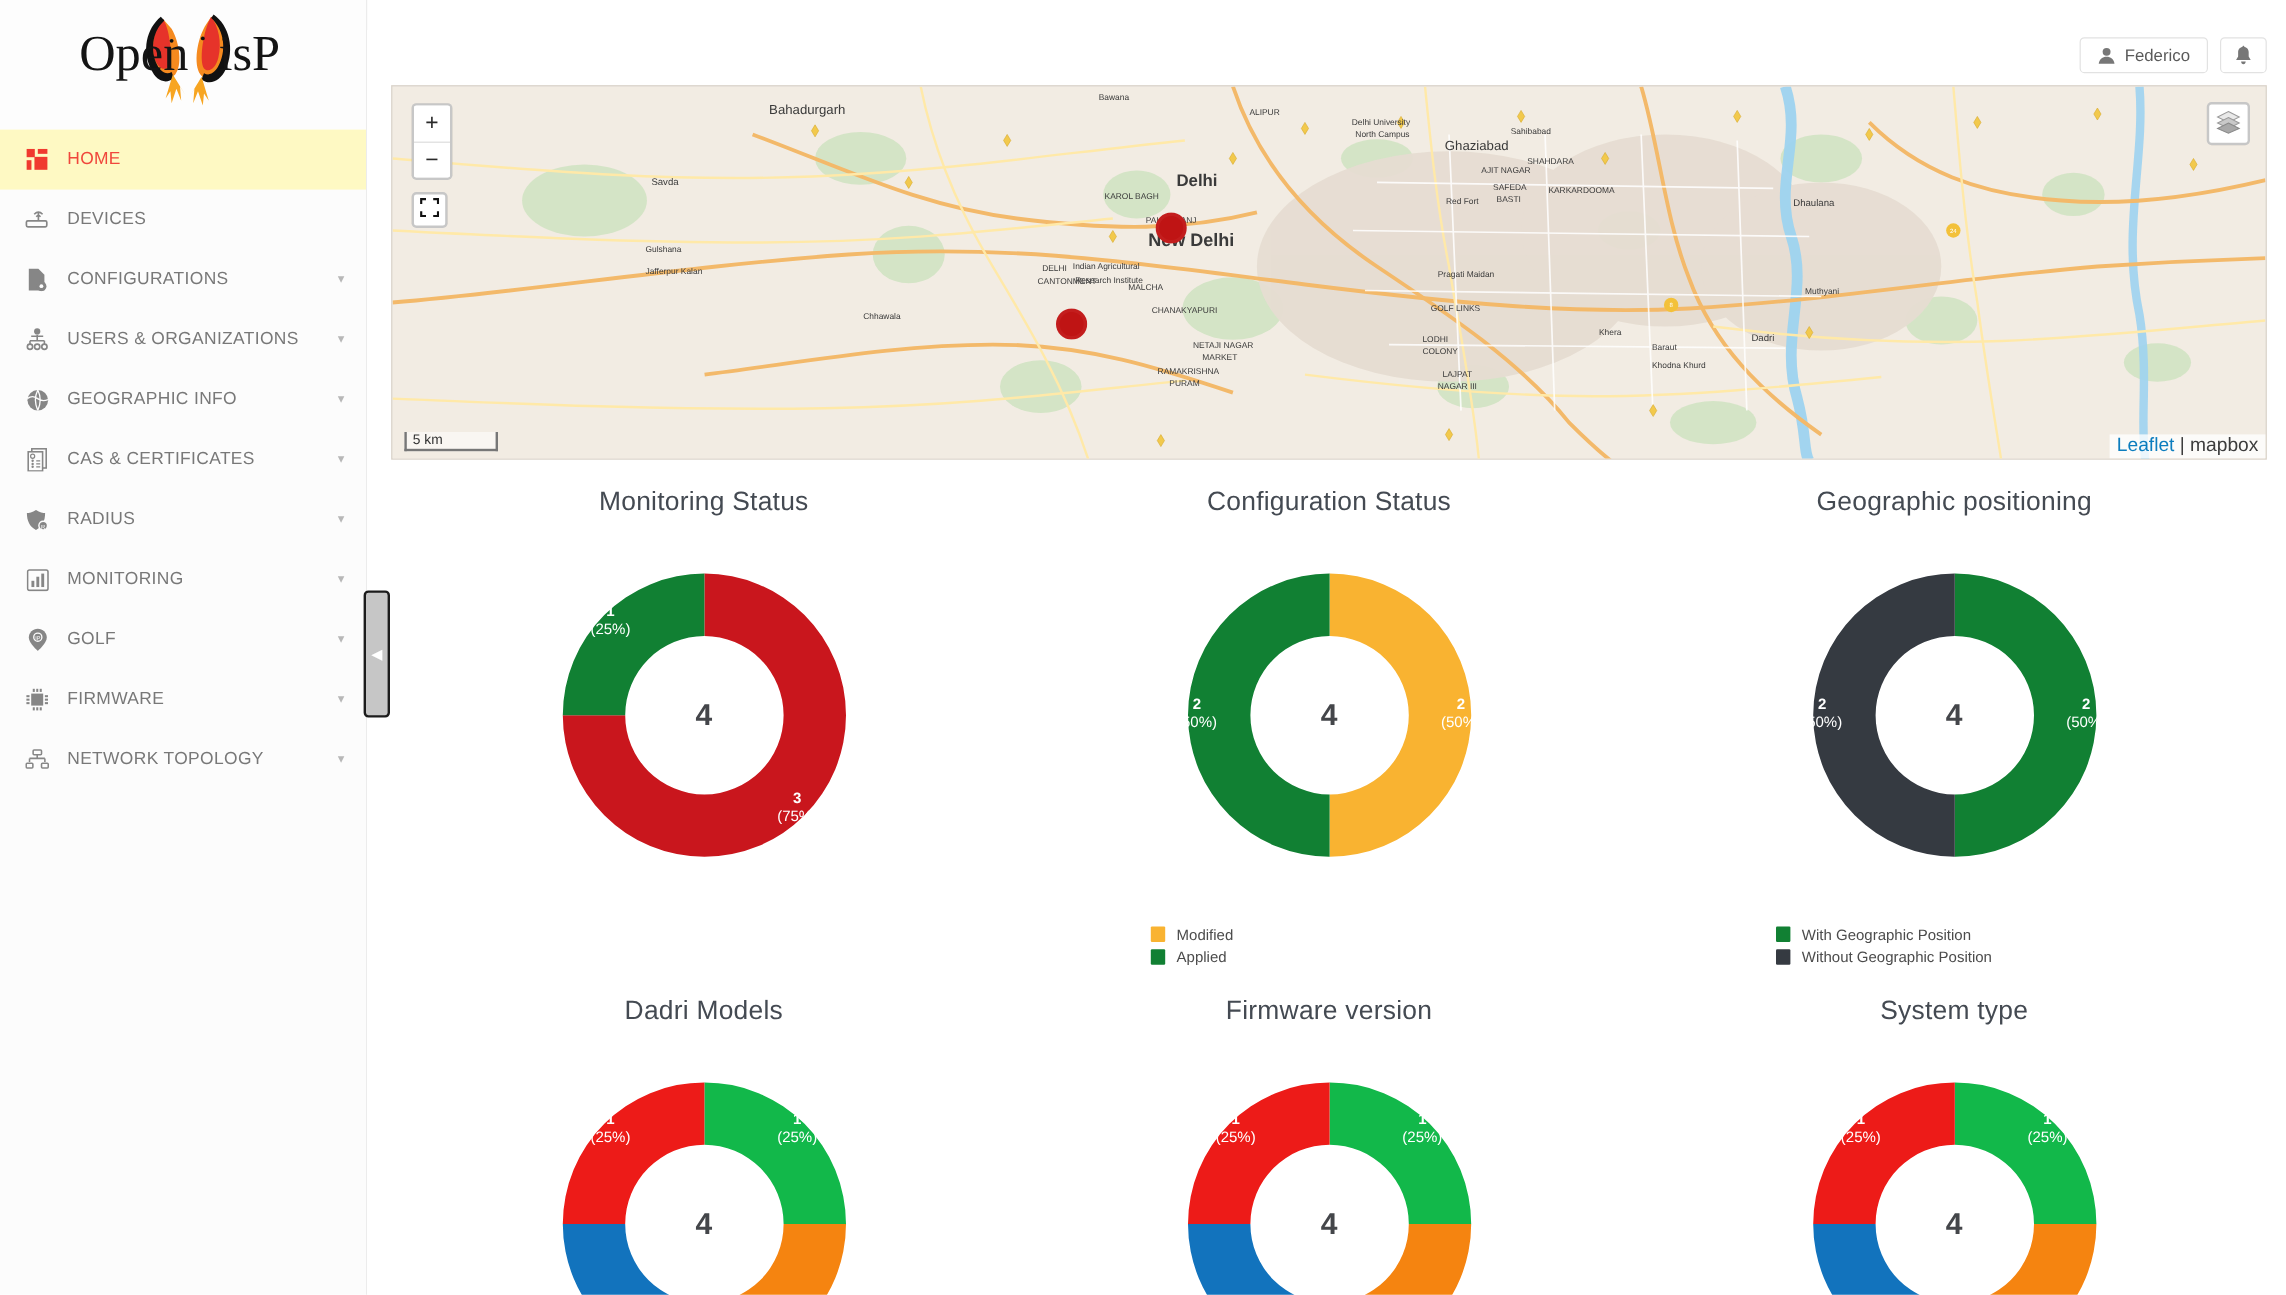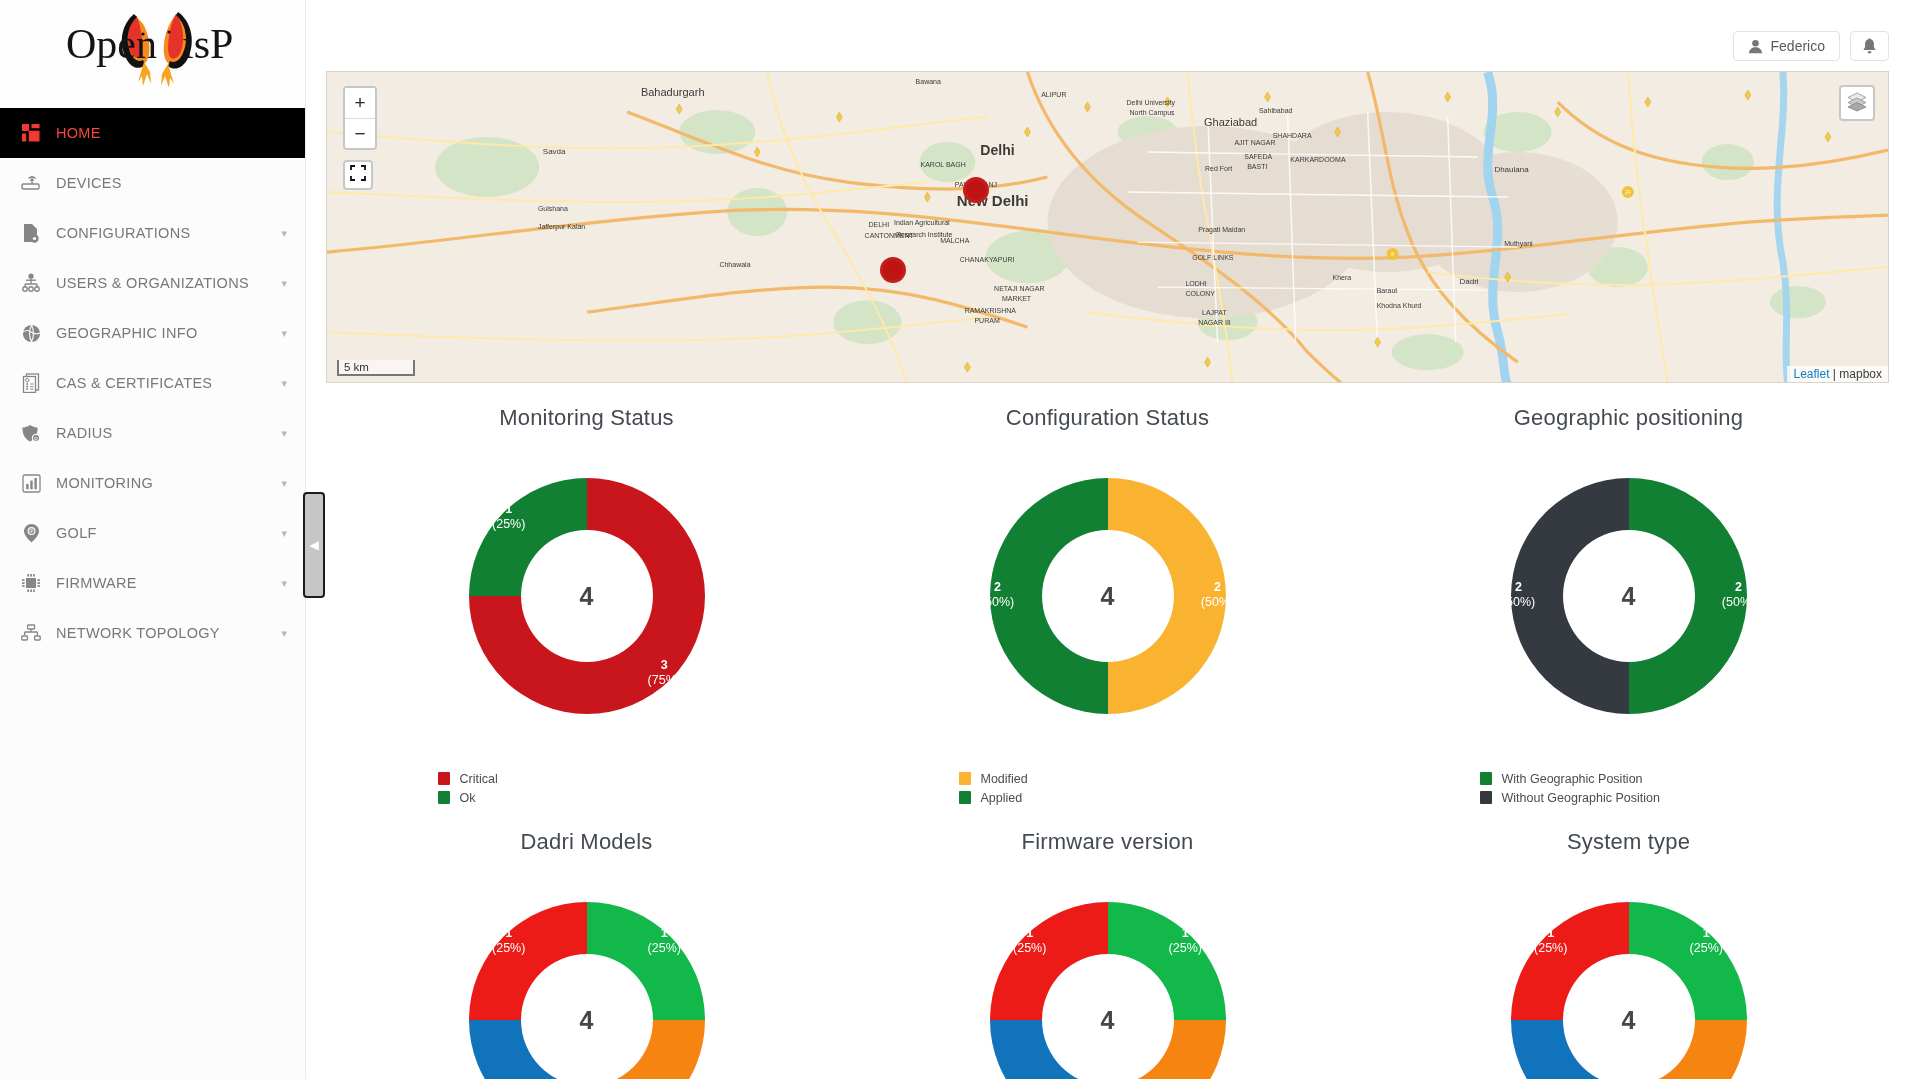--- a/index.html
+++ b/index.html
@@ -25,21 +25,21 @@
   }
   .logo { position: relative; width: 210px; height: 88px; }
   .logo svg { position: absolute; inset: 0; }
 
   .nav { padding-top: 0; }
   .nav-item {
     display: flex; align-items: center;
     height: 50px; padding: 0 18px 0 14px;
     cursor: pointer; position: relative;
   }
-  .nav-item.active { background: #000000; }
+  .nav-item.active { background: #fef9c3; }
   .nav-item .ico {
     width: 34px; min-width: 34px; height: 26px;
     display: flex; align-items: center; justify-content: center;
     color: #868686;
   }
   .nav-item.active .ico { color: #f03a2f; }
   .nav-item .label {
     font-size: 14.5px; color: #787878; letter-spacing: .3px;
     padding-left: 8px; white-space: nowrap;
   }
@@ -101,21 +101,21 @@
     display: flex; align-items: center; justify-content: center; cursor: pointer;
   }
   .scale-ctrl {
     position: absolute; left: 10px; bottom: 6px; z-index: 10;
     border: 2px solid #777; border-top: none; background: rgba(255,255,255,.55);
     font-size: 11.5px; color: #333; padding: 1px 5px 1px 5px; width: 78px;
   }
   .attrib {
     position: absolute; right: 0; bottom: 0; z-index: 10;
     background: rgba(255,255,255,.78);
-    font-size: 12px; color: #3d3d3d; padding: 1px 6px;
+    font-size: 16px; color: #3d3d3d; padding: 1px 6px;
   }
   .attrib a { color: #0c7dbe; text-decoration: none; }
 
   .marker {
     position: absolute; width: 26px; height: 26px; border-radius: 50%;
     background: #bf1414; border: 3px solid rgba(200,40,40,.45); z-index: 8;
   }
   .mlabel {
     position: absolute; z-index: 7; color: #3a3a3a;
     font-family: "Liberation Sans", sans-serif; white-space: nowrap;
@@ -536,30 +536,20 @@
             <div class="chart-title">Monitoring Status</div>
             <div class="donut-box">
               <svg width="310" height="310" viewBox="0 0 310 310">
                 <path d="M155 37 A118 118 0 1 1 37 155.00000000000003 L89 155 A66 66 0 1 0 155 89 Z" fill="#c9161d"></path>
                 <path d="M37 155.00000000000003 A118 118 0 0 1 154.99999999999997 37 L155 89 A66 66 0 0 0 89 155 Z" fill="#118033"></path>
               </svg>
               <div class="donut-center">4</div>
               <div class="slice-label" style="left: 196.782px; top: 216.782px; width: 72px; color: rgb(255, 255, 255);"><b>3</b><span>(75%)</span></div>
               <div class="slice-label" style="left: 41.2183px; top: 61.2183px; width: 72px; color: rgb(255, 255, 255);"><b>1</b><span>(25%)</span></div>
             </div>
-            <div class="legend">
-              <div class="legend-row">
-                <span class="legend-sw" style="background: rgb(201, 22, 29);"></span>
-                <span class="legend-txt">Critical</span>
-              </div>
-              <div class="legend-row">
-                <span class="legend-sw" style="background: rgb(17, 128, 51);"></span>
-                <span class="legend-txt">Ok</span>
-              </div>
-            </div>
           </div>
           <div class="chart-cell">
             <div class="chart-title">Configuration Status</div>
             <div class="donut-box">
               <svg width="310" height="310" viewBox="0 0 310 310">
                 <path d="M155 37 A118 118 0 0 1 155 273 L155 221 A66 66 0 0 0 155 89 Z" fill="#f9b331"></path>
                 <path d="M155 273 A118 118 0 0 1 154.99999999999997 37 L155 89 A66 66 0 0 0 155 221 Z" fill="#118033"></path>
               </svg>
               <div class="donut-center">4</div>
               <div class="slice-label" style="left: 229px; top: 139px; width: 72px; color: rgb(255, 255, 255);"><b>2</b><span>(50%)</span></div>

